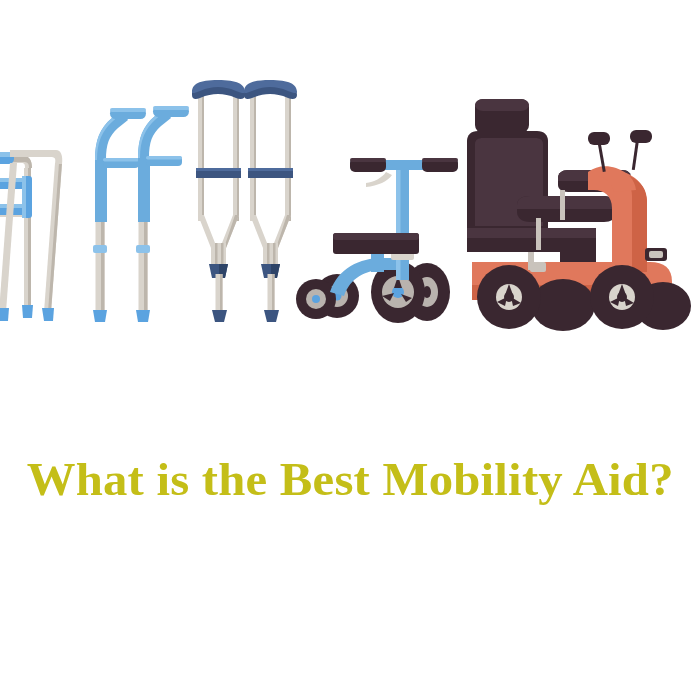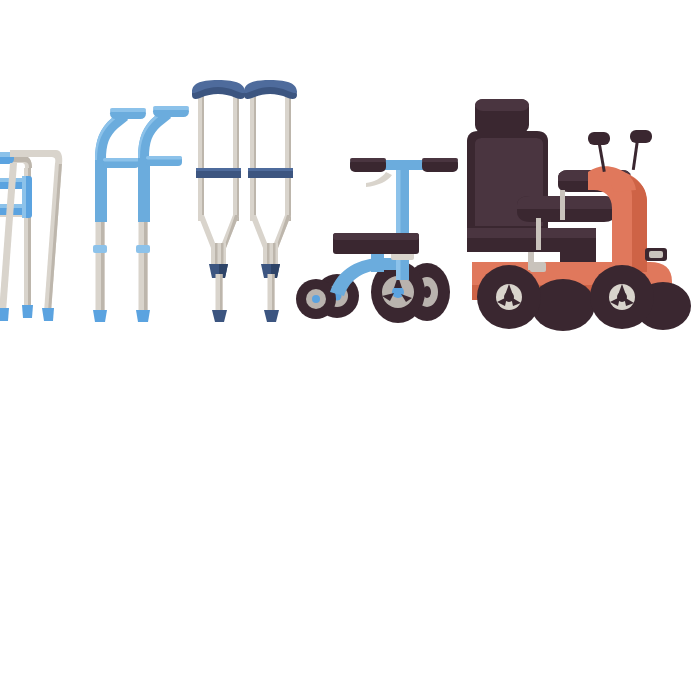--- a/index.html
+++ b/index.html
@@ -292,16 +292,19 @@
           <circle cx="622" cy="297" r="5" fill="#3A2730"></circle>
           <path d="M622 284 L626 295 L618 295 Z" fill="#3A2730"></path>
           <path d="M610 302 L620 297 L618 306 Z" fill="#3A2730"></path>
           <path d="M634 303 L624 297 L626 306 Z" fill="#3A2730"></path>
         </g>
       </g>
 
     </svg>
   </div>
 
+  <div id="headline-band">
+    <div id="headline">What is the Best Mobility Aid?</div>
+  </div>
 
   <div id="footer-space"></div>
 
 </div>
 
 </body></html>

